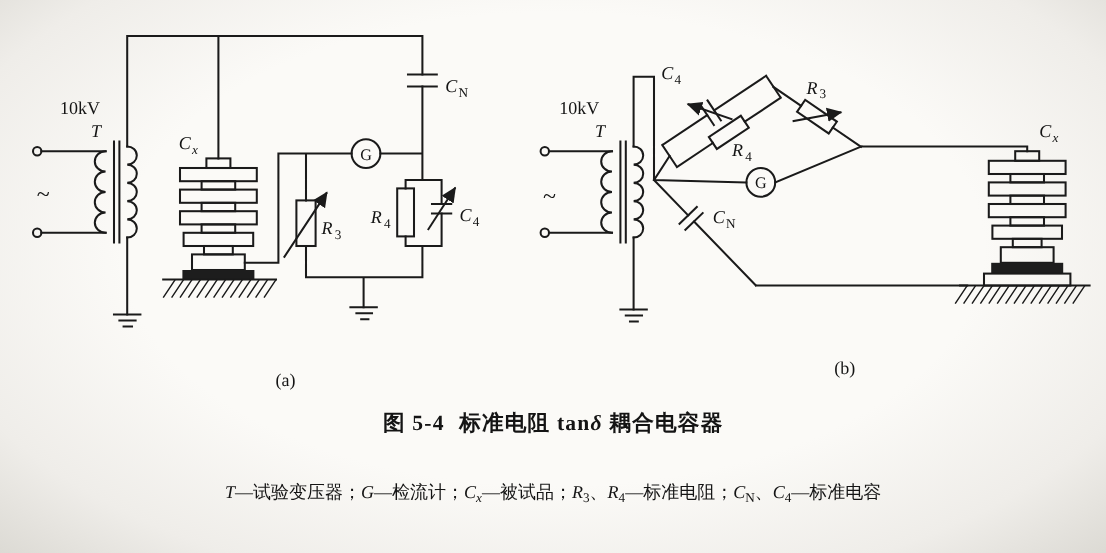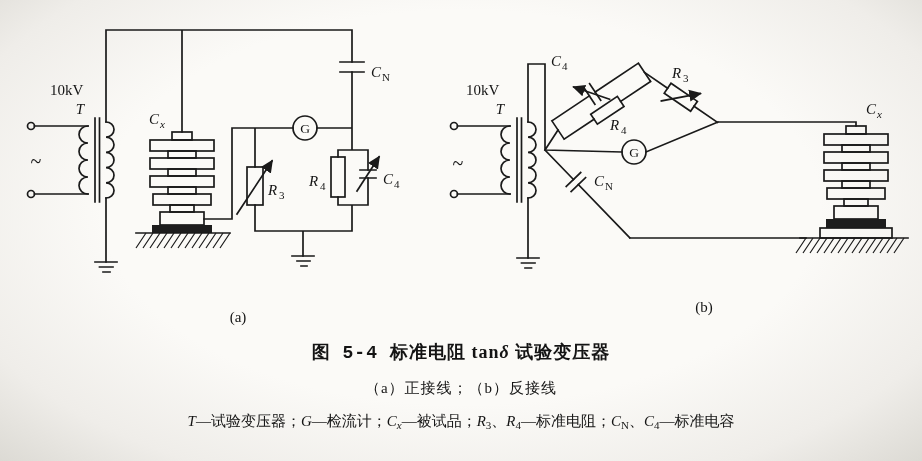--- a/index.html
+++ b/index.html
@@ -12,23 +12,23 @@
   .w{stroke:#1a1a1a;stroke-width:1.7;fill:none;stroke-linecap:square;}
   .thin{stroke:#1a1a1a;stroke-width:1.2;fill:none;}
   .dark{fill:#1d1d1d;stroke:none;}
   text{fill:#141414;font-family:"Liberation Serif", serif;font-size:15px;}
   .it{font-style:italic;}
   .sub{font-size:11px;}
   .big{font-size:20px;}
   .glbl{font-size:13.5px;}
   .cap{position:absolute;left:0;width:100%;text-align:center;}
   .cap-title{top:340px;font-size:18px;font-weight:bold;letter-spacing:1px;}
-  .cap-title .figno{margin-right:12px;font-family:Liberation Mono, monospace;}
+  .cap-title .figno{margin-right:12px;}
   .cap-sub{top:379px;font-size:15px;letter-spacing:1px;}
-  .cap-legend{top:412px;font-size:15px;}
+  .cap-legend{top:401px;font-size:15px;}
   .subsc{font-size:11px;vertical-align:-3px;}
 </style>
 </head>
 <body>
 
 <div class="page">
 
 <svg width="922" height="335" viewBox="0 0 922 335">
   <defs>
     <marker id="ah" markerWidth="9" markerHeight="9" refX="6.5" refY="4" orient="auto">
@@ -206,24 +206,21 @@
 
     <g>
       <path class="w" d="M517,258 H539 M521.5,263 H535 M525,268 H531.5"></path>
     </g>
 
     <text x="704" y="312" text-anchor="middle">(b)</text>
   </g>
 </svg>
 
 <div class="cap cap-title">
-  <span class="figno">图 5-4</span><span>标准电阻 tan</span><span class="it">δ</span><span> 试验变压器</span>
+  <span class="figno">图 5-4</span><span>标准电阻 tan</span><span class="it">δ</span><span> 耦合电容器</span>
 </div>
 
-<div class="cap cap-sub">
-  <span>（a）正接线；（b）反接线</span>
-</div>
 
 <div class="cap cap-legend">
   <span class="it">T</span><span>—试验变压器；</span><span class="it">G</span><span>—检流计；</span><span class="it">C</span><span class="subsc it">x</span><span>—被试品；</span><span class="it">R</span><span class="subsc">3</span><span>、</span><span class="it">R</span><span class="subsc">4</span><span>—标准电阻；</span><span class="it">C</span><span class="subsc">N</span><span>、</span><span class="it">C</span><span class="subsc">4</span><span>—标准电容</span>
 </div>
 
 </div>
 
 </body></html>

